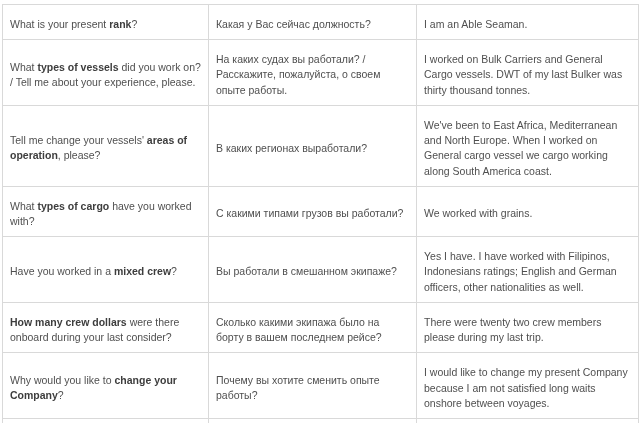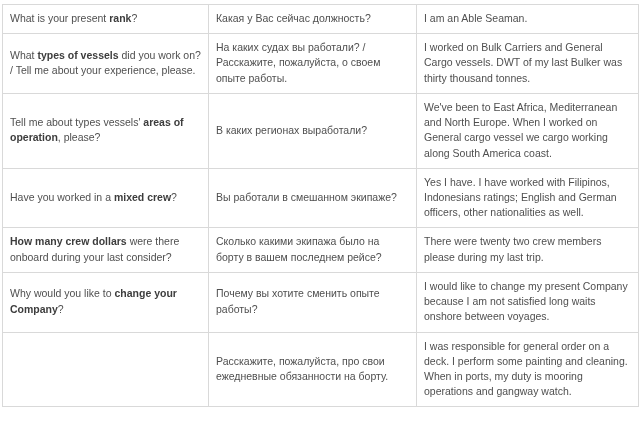--- a/index.html
+++ b/index.html
@@ -24,21 +24,21 @@
     border-collapse: collapse;
     table-layout: fixed;
     margin: 0 auto;
   }
   table.qa col.c1 { width: 206px; }
   table.qa col.c2 { width: 208px; }
   table.qa col.c3 { width: 222px; }
   table.qa td {
     border: 1px solid #d9d9d9;
     vertical-align: middle;
-    padding: 6px 7px 7px 7px;
+    padding: 12px 7px 7px 7px;
     font-size: 10.5px;
     line-height: 1.45;
     color: #4f4f4f;
     margin-top: 20px;
   }
   td.en-q { }
   td.ru-q { }
   td.en-a { }
   .bold {
     font-weight: bold;
@@ -66,24 +66,31 @@
         </tr>
         <tr>
           <td class="en-q">
             <span class="cell-text"><span>What </span><span class="bold">types of vessels</span><span> did you work on? / Tell me about your experience, please.</span></span>
           </td>
           <td class="ru-q">На каких судах вы работали? / Расскажите, пожалуйста, о своем опыте работы.</td>
           <td class="en-a">I worked on Bulk Carriers and General Cargo vessels. DWT of my last Bulker was thirty thousand tonnes.</td>
         </tr>
         <tr>
           <td class="en-q">
-            <span class="cell-text"><span>Tell me about types vessels' </span><span class="bold">areas of operation</span><span>, please?</span></span>
+            <span class="cell-text"><span>Tell me change your vessels' </span><span class="bold">areas of operation</span><span>, please?</span></span>
           </td>
           <td class="ru-q">В каких регионах выработали?</td>
           <td class="en-a">We've been to East Africa, Mediterranean and North Europe. When I worked on General cargo vessel we cargo working along South America coast.</td>
+        </tr>
+        <tr>
+          <td class="en-q">
+            <span class="cell-text"><span>What </span><span class="bold">types of cargo</span><span> have you worked with?</span></span>
+          </td>
+          <td class="ru-q">С какими типами грузов вы работали?</td>
+          <td class="en-a">We worked with grains.</td>
         </tr>
         <tr>
           <td class="en-q">
             <span class="cell-text"><span>Have you worked in a </span><span class="bold">mixed crew</span><span>?</span></span>
           </td>
           <td class="ru-q">Вы работали в смешанном экипаже?</td>
           <td class="en-a">Yes I have. I have worked with Filipinos, Indonesians ratings; English and German officers, other nationalities as well.</td>
         </tr>
         <tr>
           <td class="en-q">

